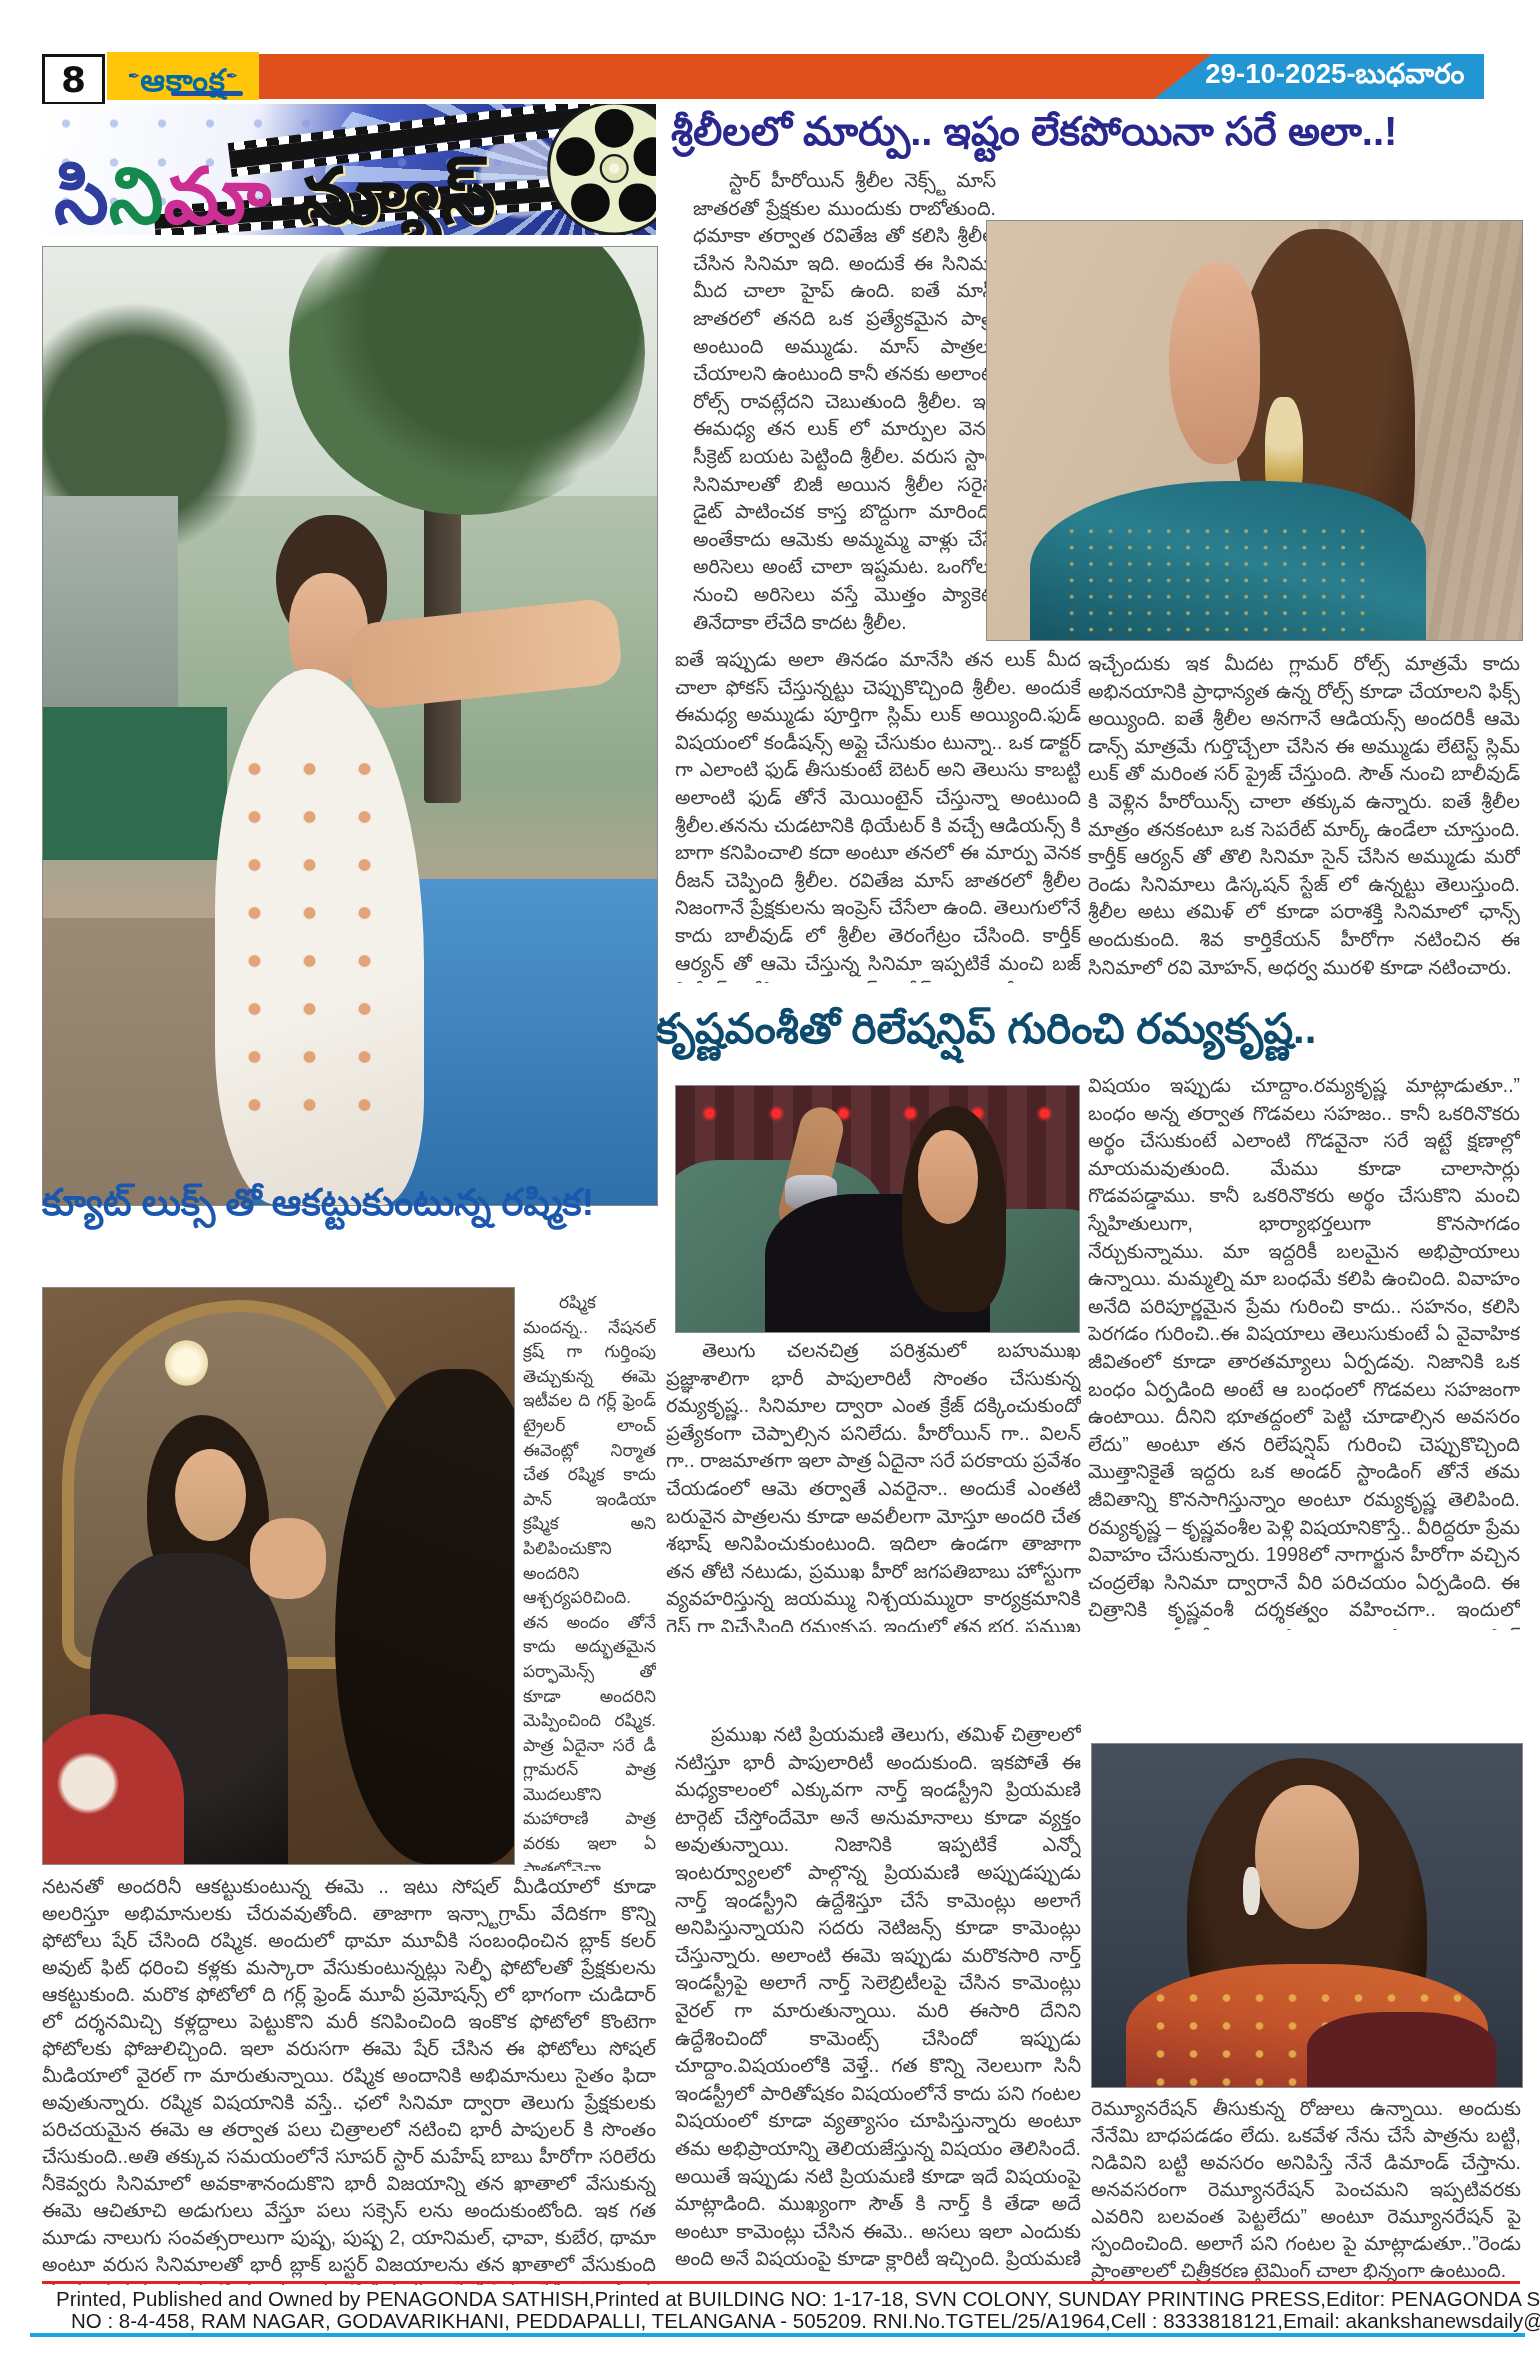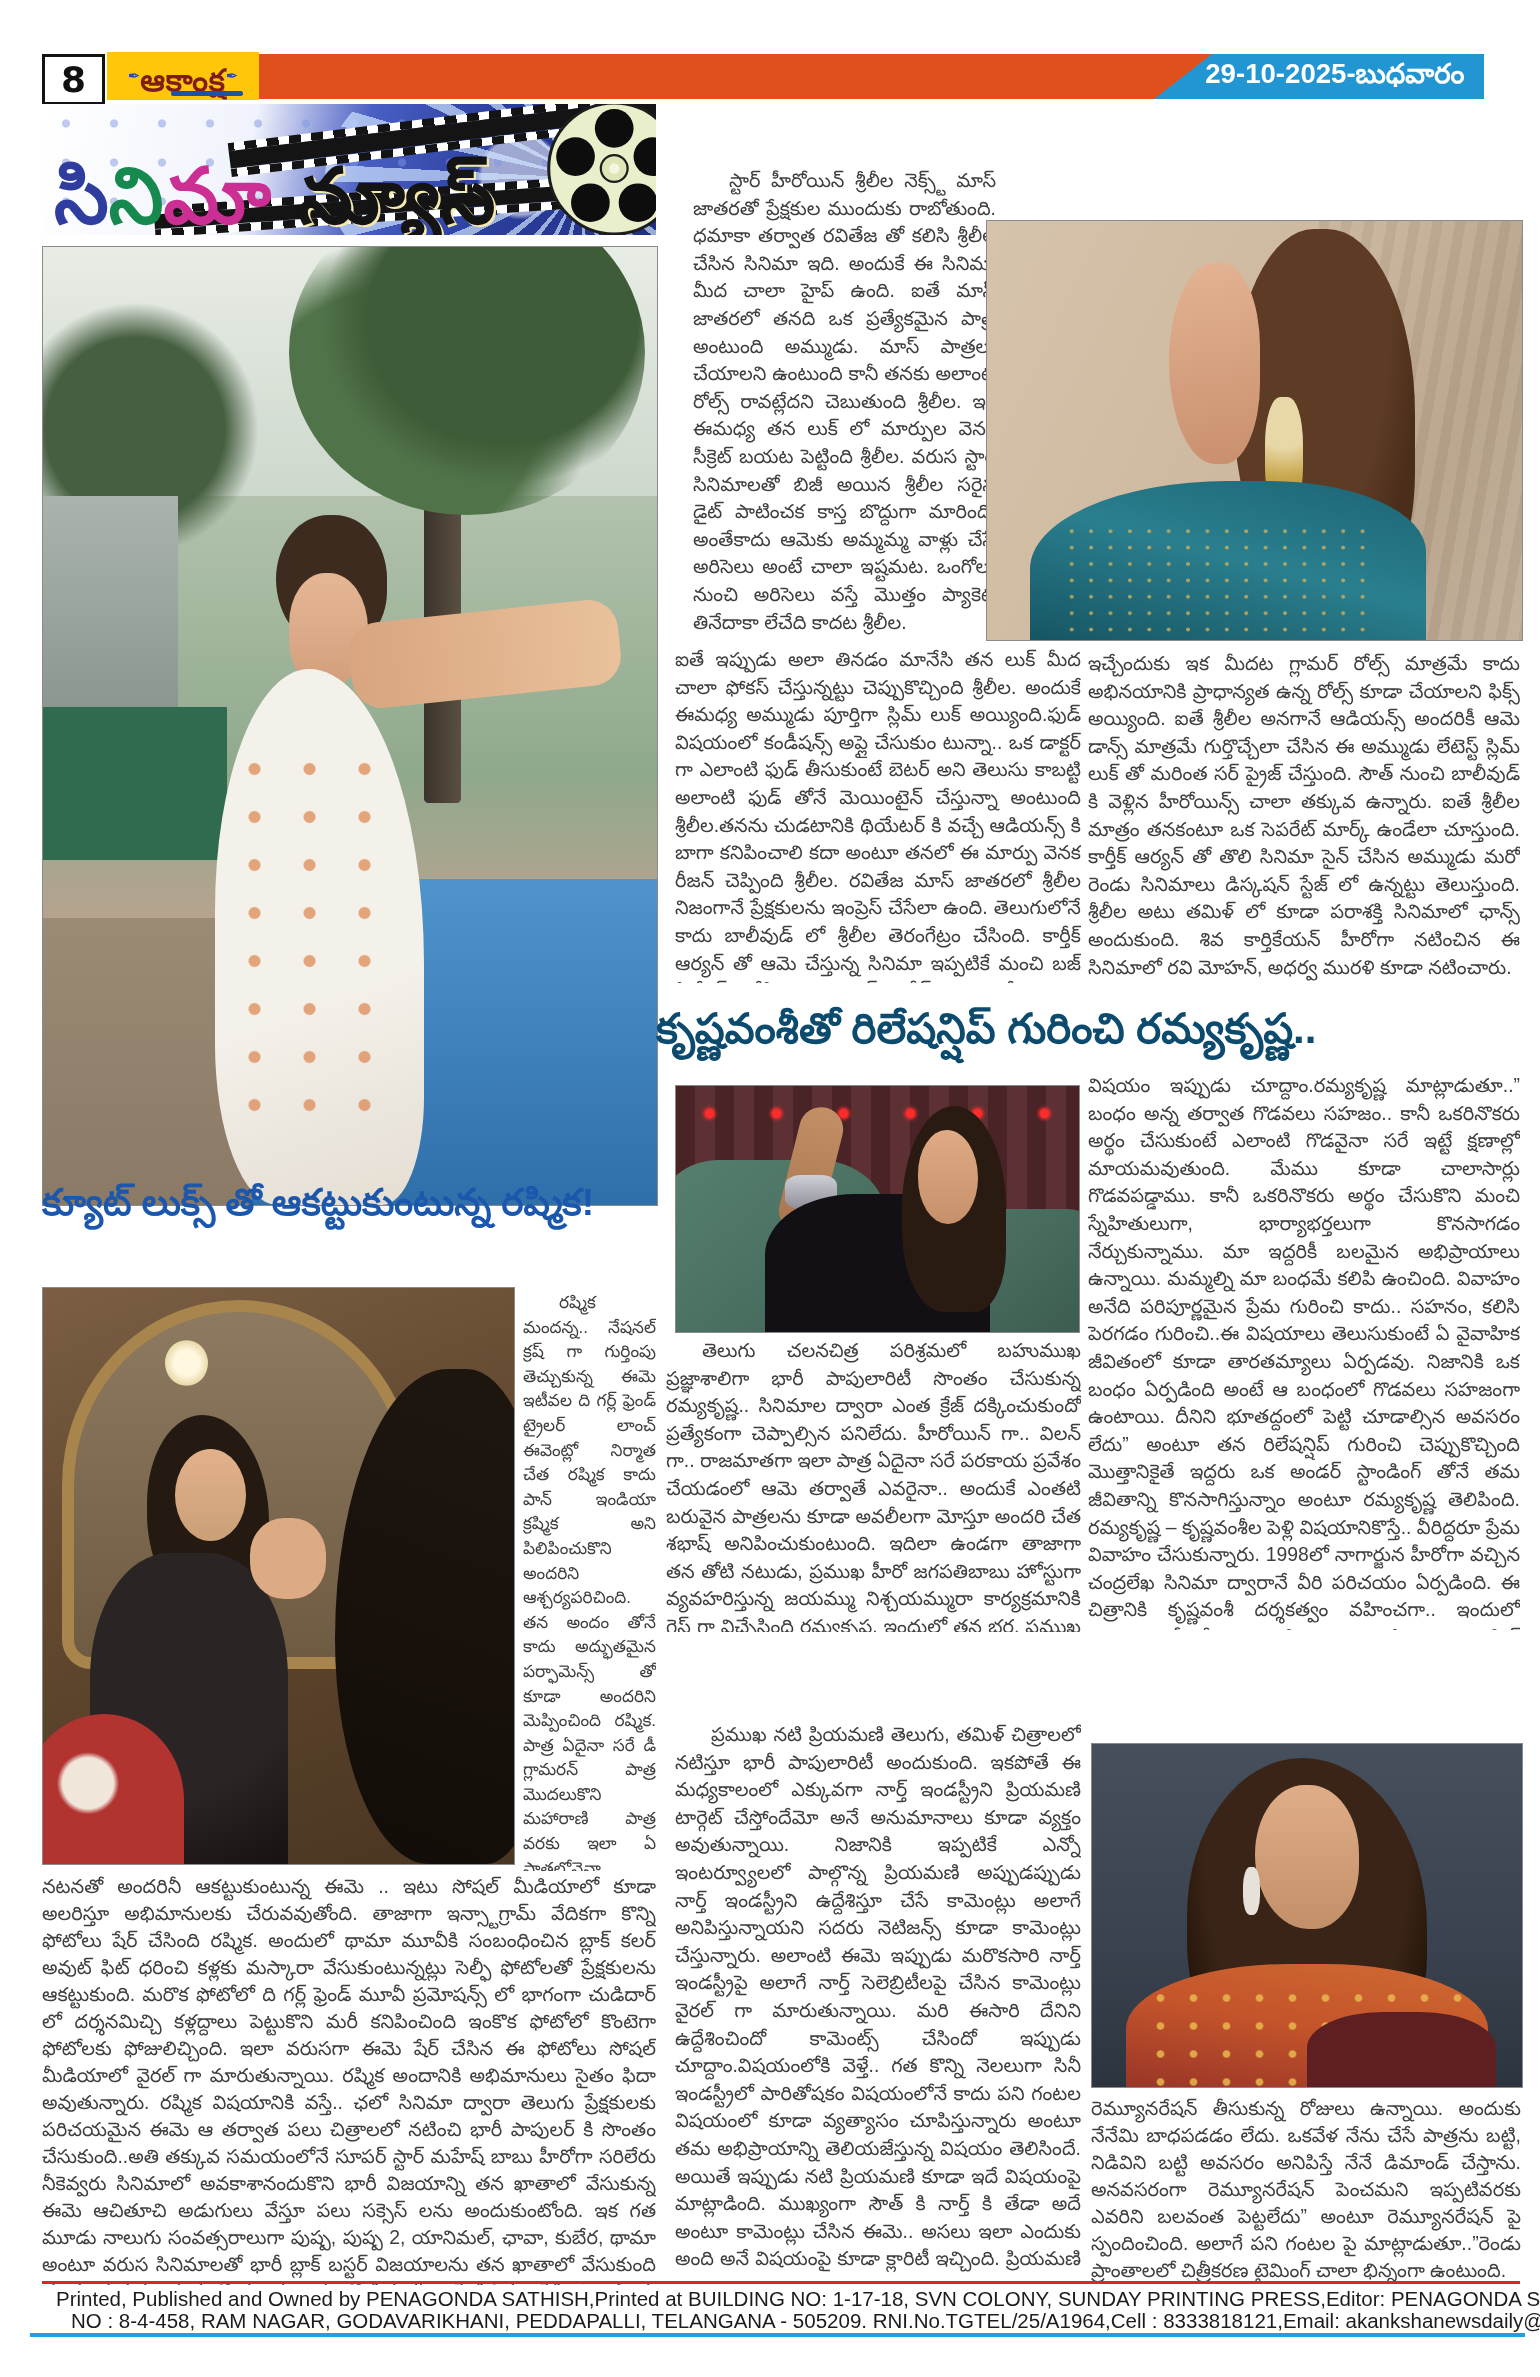--- a/index.html
+++ b/index.html
@@ -4,21 +4,21 @@
 <style>
   html,body{margin:0;padding:0;background:#ffffff;}
   body{font-family:"Liberation Sans", sans-serif;}
   #page{position:relative;width:1541px;height:2377px;background:#ffffff;overflow:hidden;}
   .abs{position:absolute;}
   
   #pageno-box{left:42px;top:54px;width:57px;height:45px;background:#ffffff;border:3.7px solid #161210;
     display:flex;align-items:center;justify-content:center;font-weight:bold;font-size:36px;color:#111;
     font-family:"DejaVu Sans", sans-serif;}
   #logo-box{left:107px;top:52px;width:152px;height:48px;background:#ffc60a;display:flex;align-items:center;justify-content:center;}
-  #logo-text{color:#7f1d1d;font-weight:bold;font-size:31px;letter-spacing:0.7px;margin-top:16px;}
+  #logo-text{color:#0369a1;font-weight:bold;font-size:31px;letter-spacing:0.7px;margin-top:16px;}
   .nib{color:#1b53a8;font-size:15px;}
   #logo-strip{left:171px;top:91px;width:72px;height:5.2px;background:#1b53a8;border-radius:2.2px;}
   #orange-bar{left:259px;top:54px;width:969px;height:45px;background:#e0501c;}
   #date-band{left:1154px;top:54px;width:330px;height:45px;background:#2196d3;
     clip-path:polygon(58px 0,100% 0,100% 100%,0 100%);display:flex;align-items:center;justify-content:flex-end;}
   #date-text{color:#ffffff;font-weight:bold;font-size:27.6px;padding-right:19.4px;}
   
   #masthead{left:42px;top:104px;width:614px;height:131px;background:
      radial-gradient(circle at 78% 55%, rgba(255,255,255,.55) 0 8%, rgba(255,255,255,0) 9%),
      linear-gradient(100deg,#ffffff 0%,#f0f3fc 34%,#4a5fc4 52%,#2b3f9e 72%,#222f86 100%);overflow:hidden;}
@@ -112,20 +112,21 @@
       <circle cx="132" cy="38" r="26" fill="#0d0d0d"></circle>
       <circle cx="184" cy="76" r="26" fill="#0d0d0d"></circle>
       <circle cx="164" cy="138" r="26" fill="#0d0d0d"></circle>
       <circle cx="100" cy="138" r="26" fill="#0d0d0d"></circle>
       <circle cx="80" cy="76" r="26" fill="#0d0d0d"></circle>
       <circle cx="132" cy="92" r="18" fill="#dfe5b6" stroke="#1d1d1d" stroke-width="3"></circle>
       <circle cx="132" cy="92" r="7" fill="#f4f7dd"></circle>
     </svg>
   </div>
 
+  <div class="abs headline" id="h-sreeleela" style="color: rgb(40, 40, 142);">శ్రీలీలలో మార్పు.. ఇష్టం లేకపోయినా సరే అలా..!</div>
   <div class="abs col indent" id="a1-intro">స్టార్ హీరోయిన్ శ్రీలీల నెక్స్ట్ మాస్ జాతరతో ప్రేక్షకుల ముందుకు రాబోతుంది. ధమాకా తర్వాత రవితేజ తో కలిసి శ్రీలీల చేసిన సినిమా ఇది. అందుకే ఈ సినిమా మీద చాలా హైప్ ఉంది. ఐతే మాస్ జాతరలో తనది ఒక ప్రత్యేకమైన పాత్ర అంటుంది అమ్ముడు. మాస్ పాత్రలు చేయాలని ఉంటుంది కానీ తనకు అలాంటి రోల్స్ రావట్లేదని చెబుతుంది శ్రీలీల. ఇక ఈమధ్య తన లుక్ లో మార్పుల వెనక సీక్రెట్ బయట పెట్టింది శ్రీలీల. వరుస స్టార్ సినిమాలతో బిజీ అయిన శ్రీలీల సరైన డైట్ పాటించక కాస్త బొద్దుగా మారింది. అంతేకాదు ఆమెకు అమ్మమ్మ వాళ్లు చేసే అరిసెలు అంటే చాలా ఇష్టమట. ఒంగోలు నుంచి అరిసెలు వస్తే మొత్తం ప్యాకెట్ తినేదాకా లేచేది కాదట శ్రీలీల.</div>
 
   <div class="abs photo" id="photo-sreeleela">
     <div class="ph-el" style="right:0;top:0;width:38%;height:100%;background:repeating-linear-gradient(100deg,#b7a38c 0 10.4px,#c7b49d 10.4px 22.4px);opacity:.6;"></div>
     <div class="ph-el" style="left:46%;top:2%;width:34%;height:92%;background:radial-gradient(ellipse at 40% 20%,#5d3b24 0 55%,#4a2e1b 75%);border-radius:48% 52% 40% 60%;"></div>
     <div class="ph-el" style="left:34%;top:10%;width:17%;height:48%;background:linear-gradient(170deg,#e3b393,#c98f6e);border-radius:54% 46% 44% 56%;"></div>
     <div class="ph-el" style="left:52%;top:42%;width:7%;height:28%;background:radial-gradient(circle at 50% 18%,#e8d8a8 0 30%,#c9a94f 60%,#8c6f2c);border-radius:40%;"></div>
     <div class="ph-el" style="left:8%;bottom:-4%;width:74%;height:42%;background:linear-gradient(15deg,#14505e,#2a7f8e 55%,#1c6474);border-radius:50% 40% 0 0;"></div>
     <div class="ph-el" style="left:14%;bottom:2%;width:58%;height:26%;background:radial-gradient(circle,#d8b35a 0 1.5px,transparent 2.2px);background-size:19.4px 16.4px;opacity:.8;"></div>
   </div>

